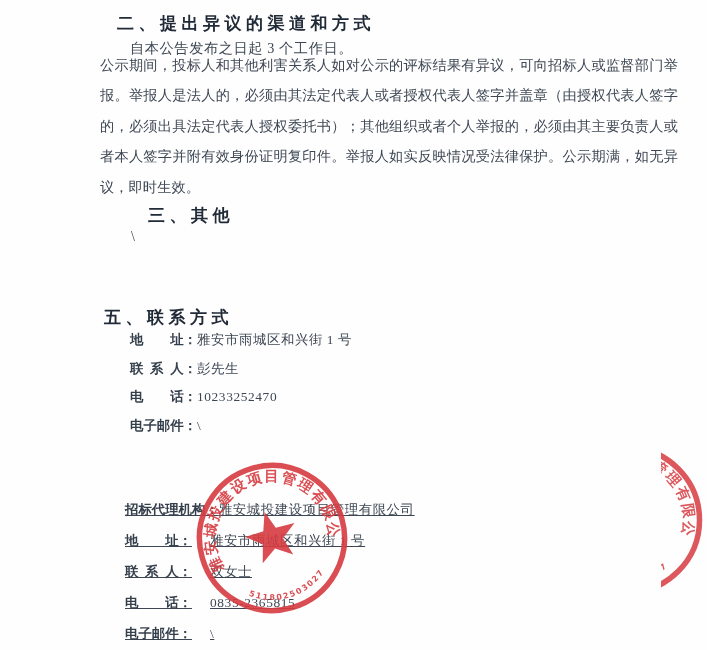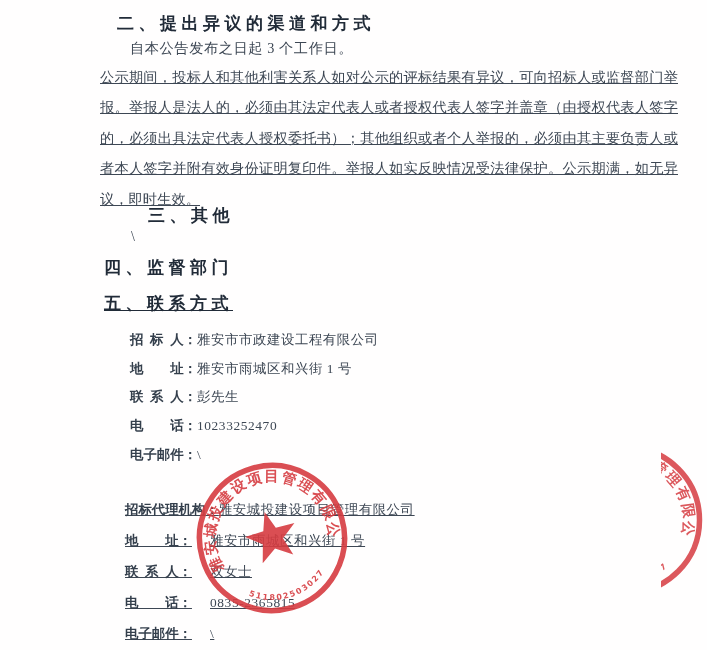--- a/index.html
+++ b/index.html
@@ -45,36 +45,31 @@
 </style>
 </head>
 <body>
 
 <div class="doc">
 
   <div class="abs h-main" style="left:117px; top:12px;">二、提出异议的渠道和方式</div>
 
   <div class="abs period-line" style="left:130px; top:39px;">自本公告发布之日起 3 个工作日。</div>
 
-  <div class="abs para" style="left:100px; top:62px;text-decoration:underline;">公示期间，投标人和其他利害关系人如对公示的评标结果有异议，可向招标人或监督部门举报。举报人是法人的，必须由其法定代表人或者授权代表人签字并盖章（由授权代表人签字的，必须出具法定代表人授权委托书）；其他组织或者个人举报的，必须由其主要负责人或者本人签字并附有效身份证明复印件。举报人如实反映情况受法律保护。公示期满，如无异议，即时生效。</div>
+  <div class="abs para" style="left:100px; top:50px;">公示期间，投标人和其他利害关系人如对公示的评标结果有异议，可向招标人或监督部门举报。举报人是法人的，必须由其法定代表人或者授权代表人签字并盖章（由授权代表人签字的，必须出具法定代表人授权委托书）；其他组织或者个人举报的，必须由其主要负责人或者本人签字并附有效身份证明复印件。举报人如实反映情况受法律保护。公示期满，如无异议，即时生效。</div>
 
   <div class="abs h-main" style="left:104px; top:204px;margin-left:44px;">三、其他</div>
 
   <div class="abs content-line backslash" style="left:131px; top:229px;">\</div>
 
-  <div class="abs h-main" style="left:104px; top:256px;">四、监督部门</div>
 
 
-  <div class="abs h-main" style="left:104px; top:292px;text-decoration:underline;">五、联系方式</div>
+  <div class="abs h-main" style="left:104px; top:306px;">五、联系方式</div>
 
   <div class="contact-block tenderer" style="top:331px;">
-    <div class="crow">
-      <span class="clabel">招 标 人：</span>
-      <span class="cvalue">雅安市市政建设工程有限公司</span>
-    </div>
     <div class="crow">
       <span class="clabel">地　　址：</span>
       <span class="cvalue">雅安市雨城区和兴街 1 号</span>
     </div>
     <div class="crow">
       <span class="clabel">联 系 人：</span>
       <span class="cvalue">彭先生</span>
     </div>
     <div class="crow">
       <span class="clabel">电　　话：</span>

